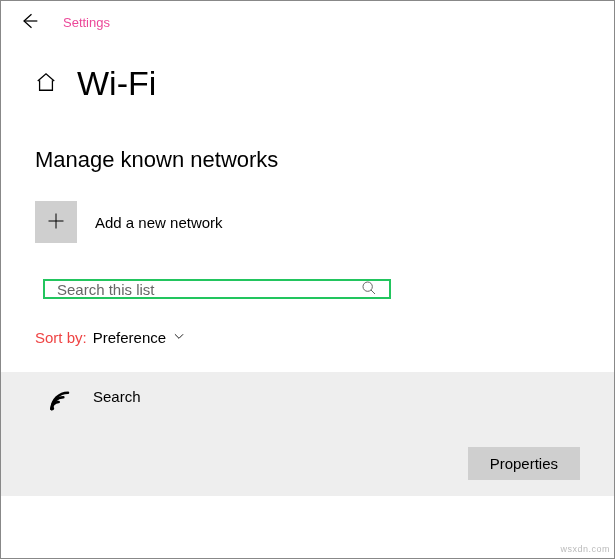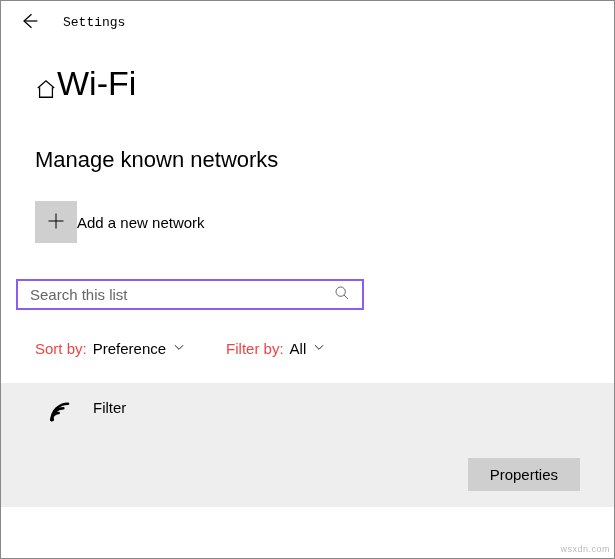--- a/index.html
+++ b/index.html
@@ -28,66 +28,67 @@
       cursor: pointer;
       display: flex;
       align-items: center;
     }
     .back-arrow svg {
       width: 20px;
       height: 20px;
     }
     .settings-label {
       font-size: 13px;
-      color: #000000;
-      font-family: Liberation Mono, monospace;
+      color: #ec4899;
     }
     .title-row {
       display: flex;
-      align-items: flex-end;
+      align-items: center;
       padding: 20px 34px 10px 34px;
+      gap: 20px;
     }
     .home-icon svg {
       width: 22px;
       height: 22px;
     }
     .page-title {
       font-size: 34px;
       font-weight: 350;
     }
     .section-heading {
       font-size: 22px;
       font-weight: 350;
       padding: 34px 47px 10px 34px;
     }
     .add-network-row {
       display: flex;
       align-items: center;
+      gap: 18px;
       padding: 18px 34px;
       cursor: pointer;
     }
     .add-box {
       width: 42px;
       height: 42px;
       background: #cfcfcf;
       display: flex;
       align-items: center;
       justify-content: center;
     }
     .add-box svg {
       width: 20px;
       height: 20px;
     }
     .add-label {
       font-size: 15px;
     }
     .search-box {
-      margin: 18px 34px 10px 15px;
-      border: 2px solid #8b5cf6;
-      height: 31px;
+      margin: 18px 34px 10px 42px;
+      border: 2px solid #22c55e;
+      height: 20px;
       display: flex;
       align-items: center;
       padding: 0 12px;
       width: 348px;
     }
     .search-box input {
       border: none;
       outline: none;
       flex: 1;
       font-size: 15px;
@@ -221,41 +222,32 @@
 <div class="sort-filter-row">
   <div class="dropdown-group">
     <span class="muted">Sort by:</span>
     <span>Preference</span>
     <span class="chevron">
       <svg viewBox="0 0 24 24" fill="none" stroke="#000" stroke-width="1.5">
         <path d="M5 9 L12 16 L19 9"></path>
       </svg>
     </span>
   </div>
-  <div class="dropdown-group">
-    <span class="muted">Filter by:</span>
-    <span>All</span>
-    <span class="chevron">
-      <svg viewBox="0 0 24 24" fill="none" stroke="#000" stroke-width="1.5">
-        <path d="M5 9 L12 16 L19 9"></path>
-      </svg>
-    </span>
-  </div>
 </div>
 
 <div class="network-item">
   <div class="network-row">
     <span class="wifi-icon">
       <svg viewBox="0 0 24 24" fill="none" stroke="#000" stroke-width="2.2" stroke-linecap="round">
         <path d="M4 18 A 14 14 0 0 1 18 4"></path>
         <path d="M4 18 A 10 10 0 0 1 14 8"></path>
         <path d="M4 18 A 6 6 0 0 1 10 12"></path>
         <circle cx="4.5" cy="17.5" r="1.6" fill="#000" stroke="none"></circle>
       </svg>
     </span>
-    <span class="network-name">Filter</span>
+    <span class="network-name">Search</span>
   </div>
   <div class="button-row">
     <button class="win-button">Properties</button>
   </div>
 </div>
 
 <div class="watermark">wsxdn.com</div>
 
 </body></html>

